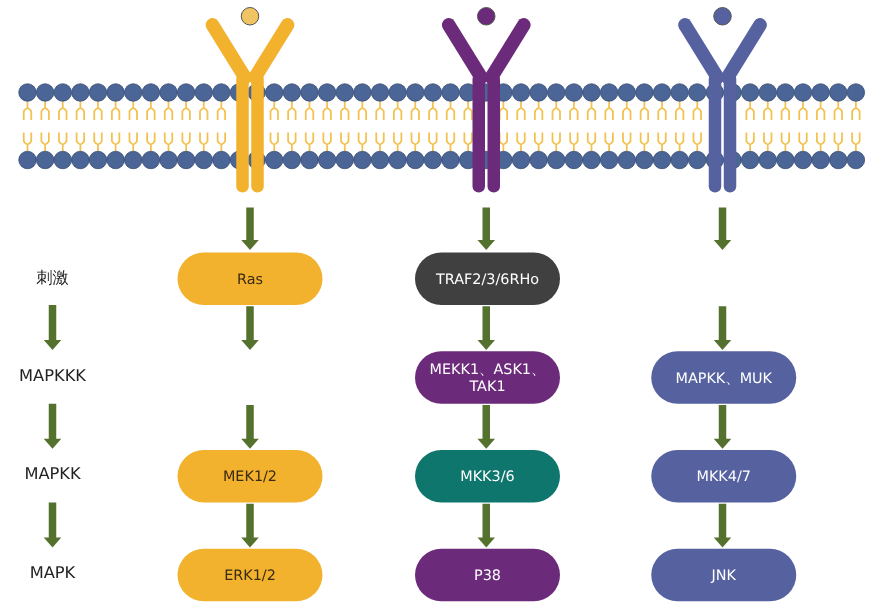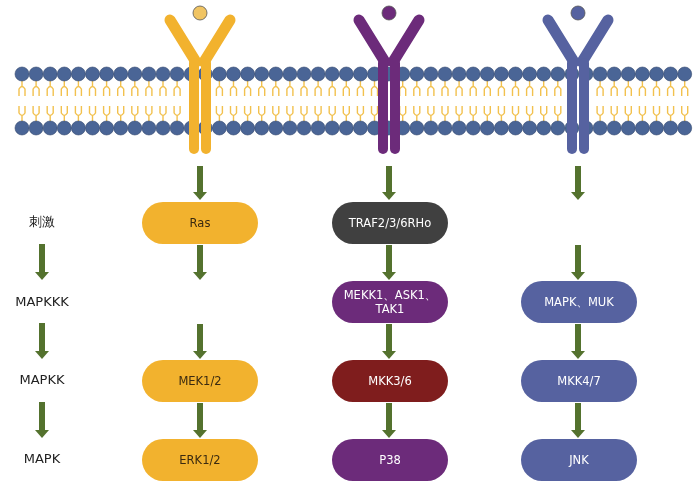--- a/index.html
+++ b/index.html
@@ -291,20 +291,20 @@
   <div class="stage-label" style="left:-8px; top:451px;">MAPK</div>
 
   
   <div class="pill pw0" style="left: 142px; top: 202px; background: rgb(242, 178, 46); color: rgb(58, 42, 16);">Ras</div>
   <div class="pill pw0" style="left: 142px; top: 360px; background: rgb(242, 178, 46); color: rgb(58, 42, 16);">MEK1/2</div>
   <div class="pill pw0" style="left: 142px; top: 439px; background: rgb(242, 178, 46); color: rgb(58, 42, 16);">ERK1/2</div>
 
   
   <div class="pill pw1" style="left: 332px; top: 202px; background: #404040; color: rgb(255, 255, 255);">TRAF2/3/6RHo</div>
   <div class="pill pw1" style="left: 332px; top: 281px; background: rgb(108, 43, 122); color: rgb(255, 255, 255);">MEKK1、ASK1、TAK1</div>
-  <div class="pill pw1" style="left: 332px; top: 360px; background: #7f1d1d; color: rgb(255, 255, 255);">MKK3/6</div>
+  <div class="pill pw1" style="left: 332px; top: 360px; background: #0f766e; color: rgb(255, 255, 255);">MKK3/6</div>
   <div class="pill pw1" style="left: 332px; top: 439px; background: rgb(108, 43, 122); color: rgb(255, 255, 255);">P38</div>
 
   
-  <div class="pill pw2" style="left: 521px; top: 281px; background: rgb(86, 98, 160); color: rgb(255, 255, 255);">MAPK、MUK</div>
+  <div class="pill pw2" style="left: 521px; top: 281px; background: rgb(86, 98, 160); color: rgb(255, 255, 255);">MAPKK、MUK</div>
   <div class="pill pw2" style="left: 521px; top: 360px; background: rgb(86, 98, 160); color: rgb(255, 255, 255);">MKK4/7</div>
   <div class="pill pw2" style="left: 521px; top: 439px; background: rgb(86, 98, 160); color: rgb(255, 255, 255);">JNK</div>
 </div>
 
 </body></html>

